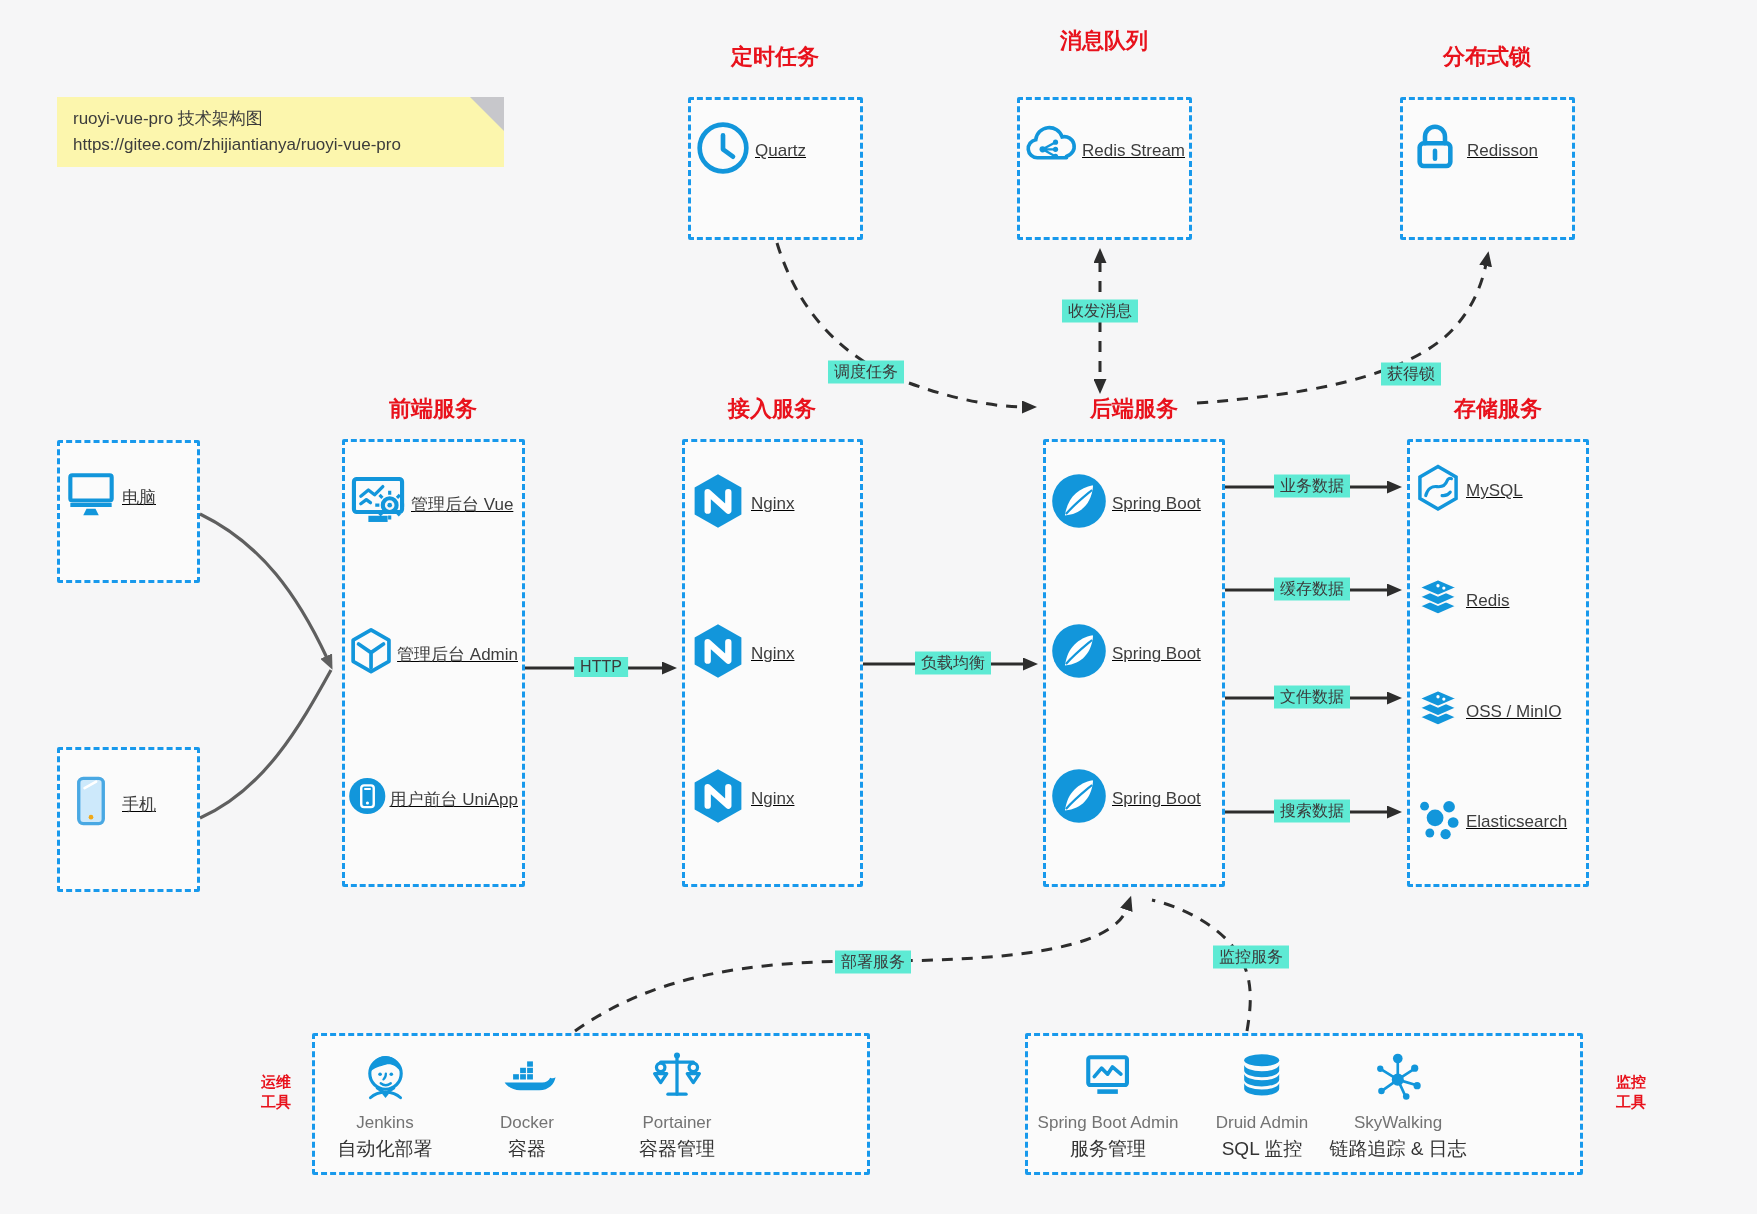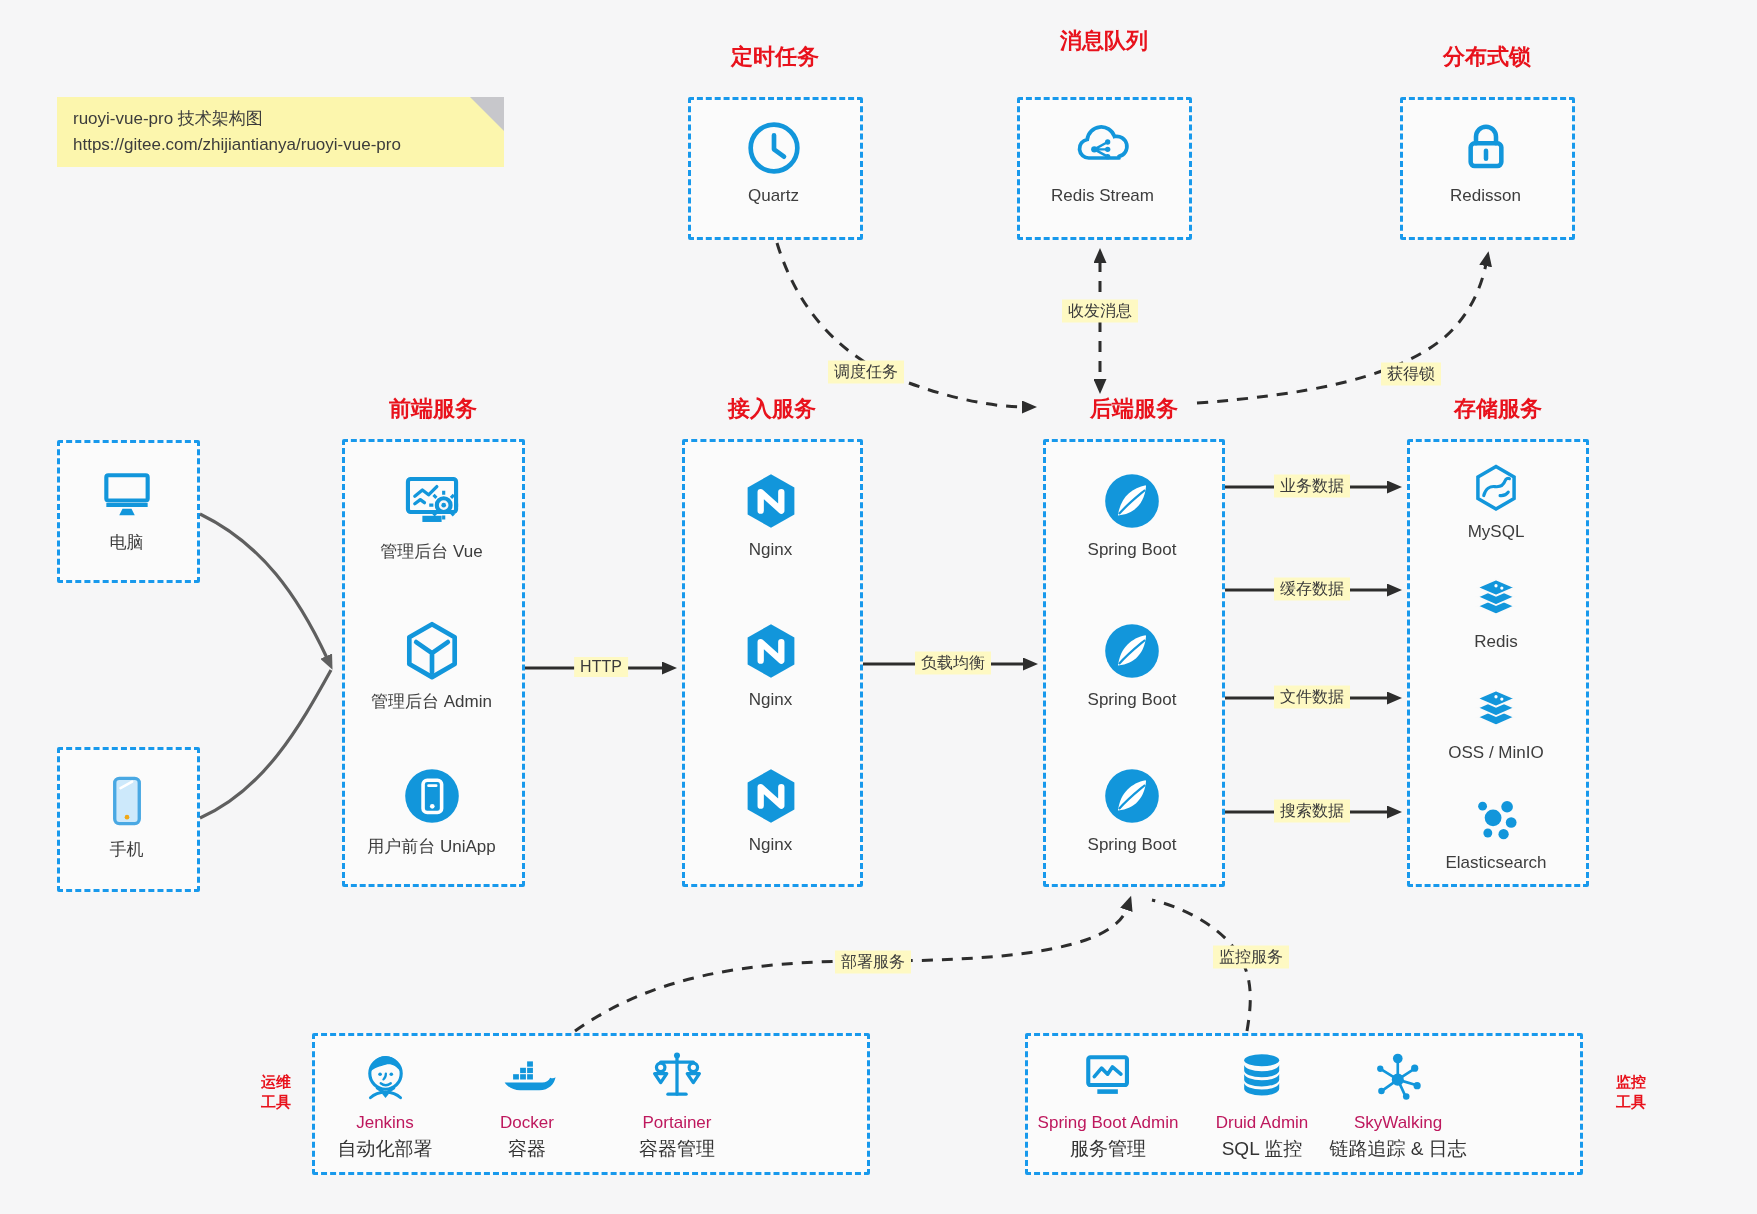--- a/index.html
+++ b/index.html
@@ -1,29 +1,29 @@
 <!DOCTYPE html>
 <html><head>
 <meta charset="utf-8">
 <style>
   html,body{margin:0;padding:0;background:#e9e9ea;}
   body{font-family:"Liberation Sans","DejaVu Sans",sans-serif;}
   .canvas{position:relative;width:1757px;height:1214px;background:#f6f6f7;overflow:hidden;}
   .nbox{position:absolute;border:3px dashed #1899ec;background:rgba(255,255,255,.55);border-radius:2px;box-sizing:border-box;}
   .t-red{position:absolute;transform:translateX(-50%);color:#e8121c;font-size:22px;font-weight:bold;white-space:nowrap;z-index:4;}
   .t-red-side{position:absolute;color:#e8121c;font-size:15px;font-weight:bold;text-align:center;line-height:1.35;z-index:4;}
-  .item{position:absolute;left:0;right:4px;display:flex;flex-direction:column;align-items:center;}
+  .item{position:absolute;left:0;right:4px;display:flex;flex-direction:row;align-items:center;text-decoration:underline;}
   .ilabel{margin-top:6px;font-size:17px;color:#3d3d3d;white-space:nowrap;}
-  .edge{position:absolute;transform:translate(-50%,-50%);background:#fef9c3;padding:1px 6px;font-size:16px;color:#3b3b3b;white-space:nowrap;z-index:3;}
+  .edge{position:absolute;transform:translate(-50%,-50%);background:#5eead4;padding:1px 6px;font-size:16px;color:#3b3b3b;white-space:nowrap;z-index:3;}
   .wires{position:absolute;left:0;top:0;z-index:2;pointer-events:none;}
   .note{position:absolute;left:57px;top:97px;width:447px;height:70px;background:#fcf6ad;z-index:1;}
   .note .ntext{padding:9px 0 0 16px;font-size:17px;color:#3c3c3c;line-height:1.55;}
   .note svg.fold{position:absolute;top:0;right:0;}
   .bitem{position:absolute;display:flex;flex-direction:column;align-items:center;transform:translateX(-50%);z-index:3;white-space:nowrap;}
-  .bname{font-size:17px;color:#be185d;margin-top:8px;}
+  .bname{font-size:17px;color:#737373;margin-top:8px;}
   .bdesc{font-size:19px;color:#333;margin-top:3px;}
   svg.ic{display:block;}
 </style>
 </head>
 <body>
 
 <div class="canvas">
 
   <div class="note">
     <svg class="fold" width="34" height="34">

